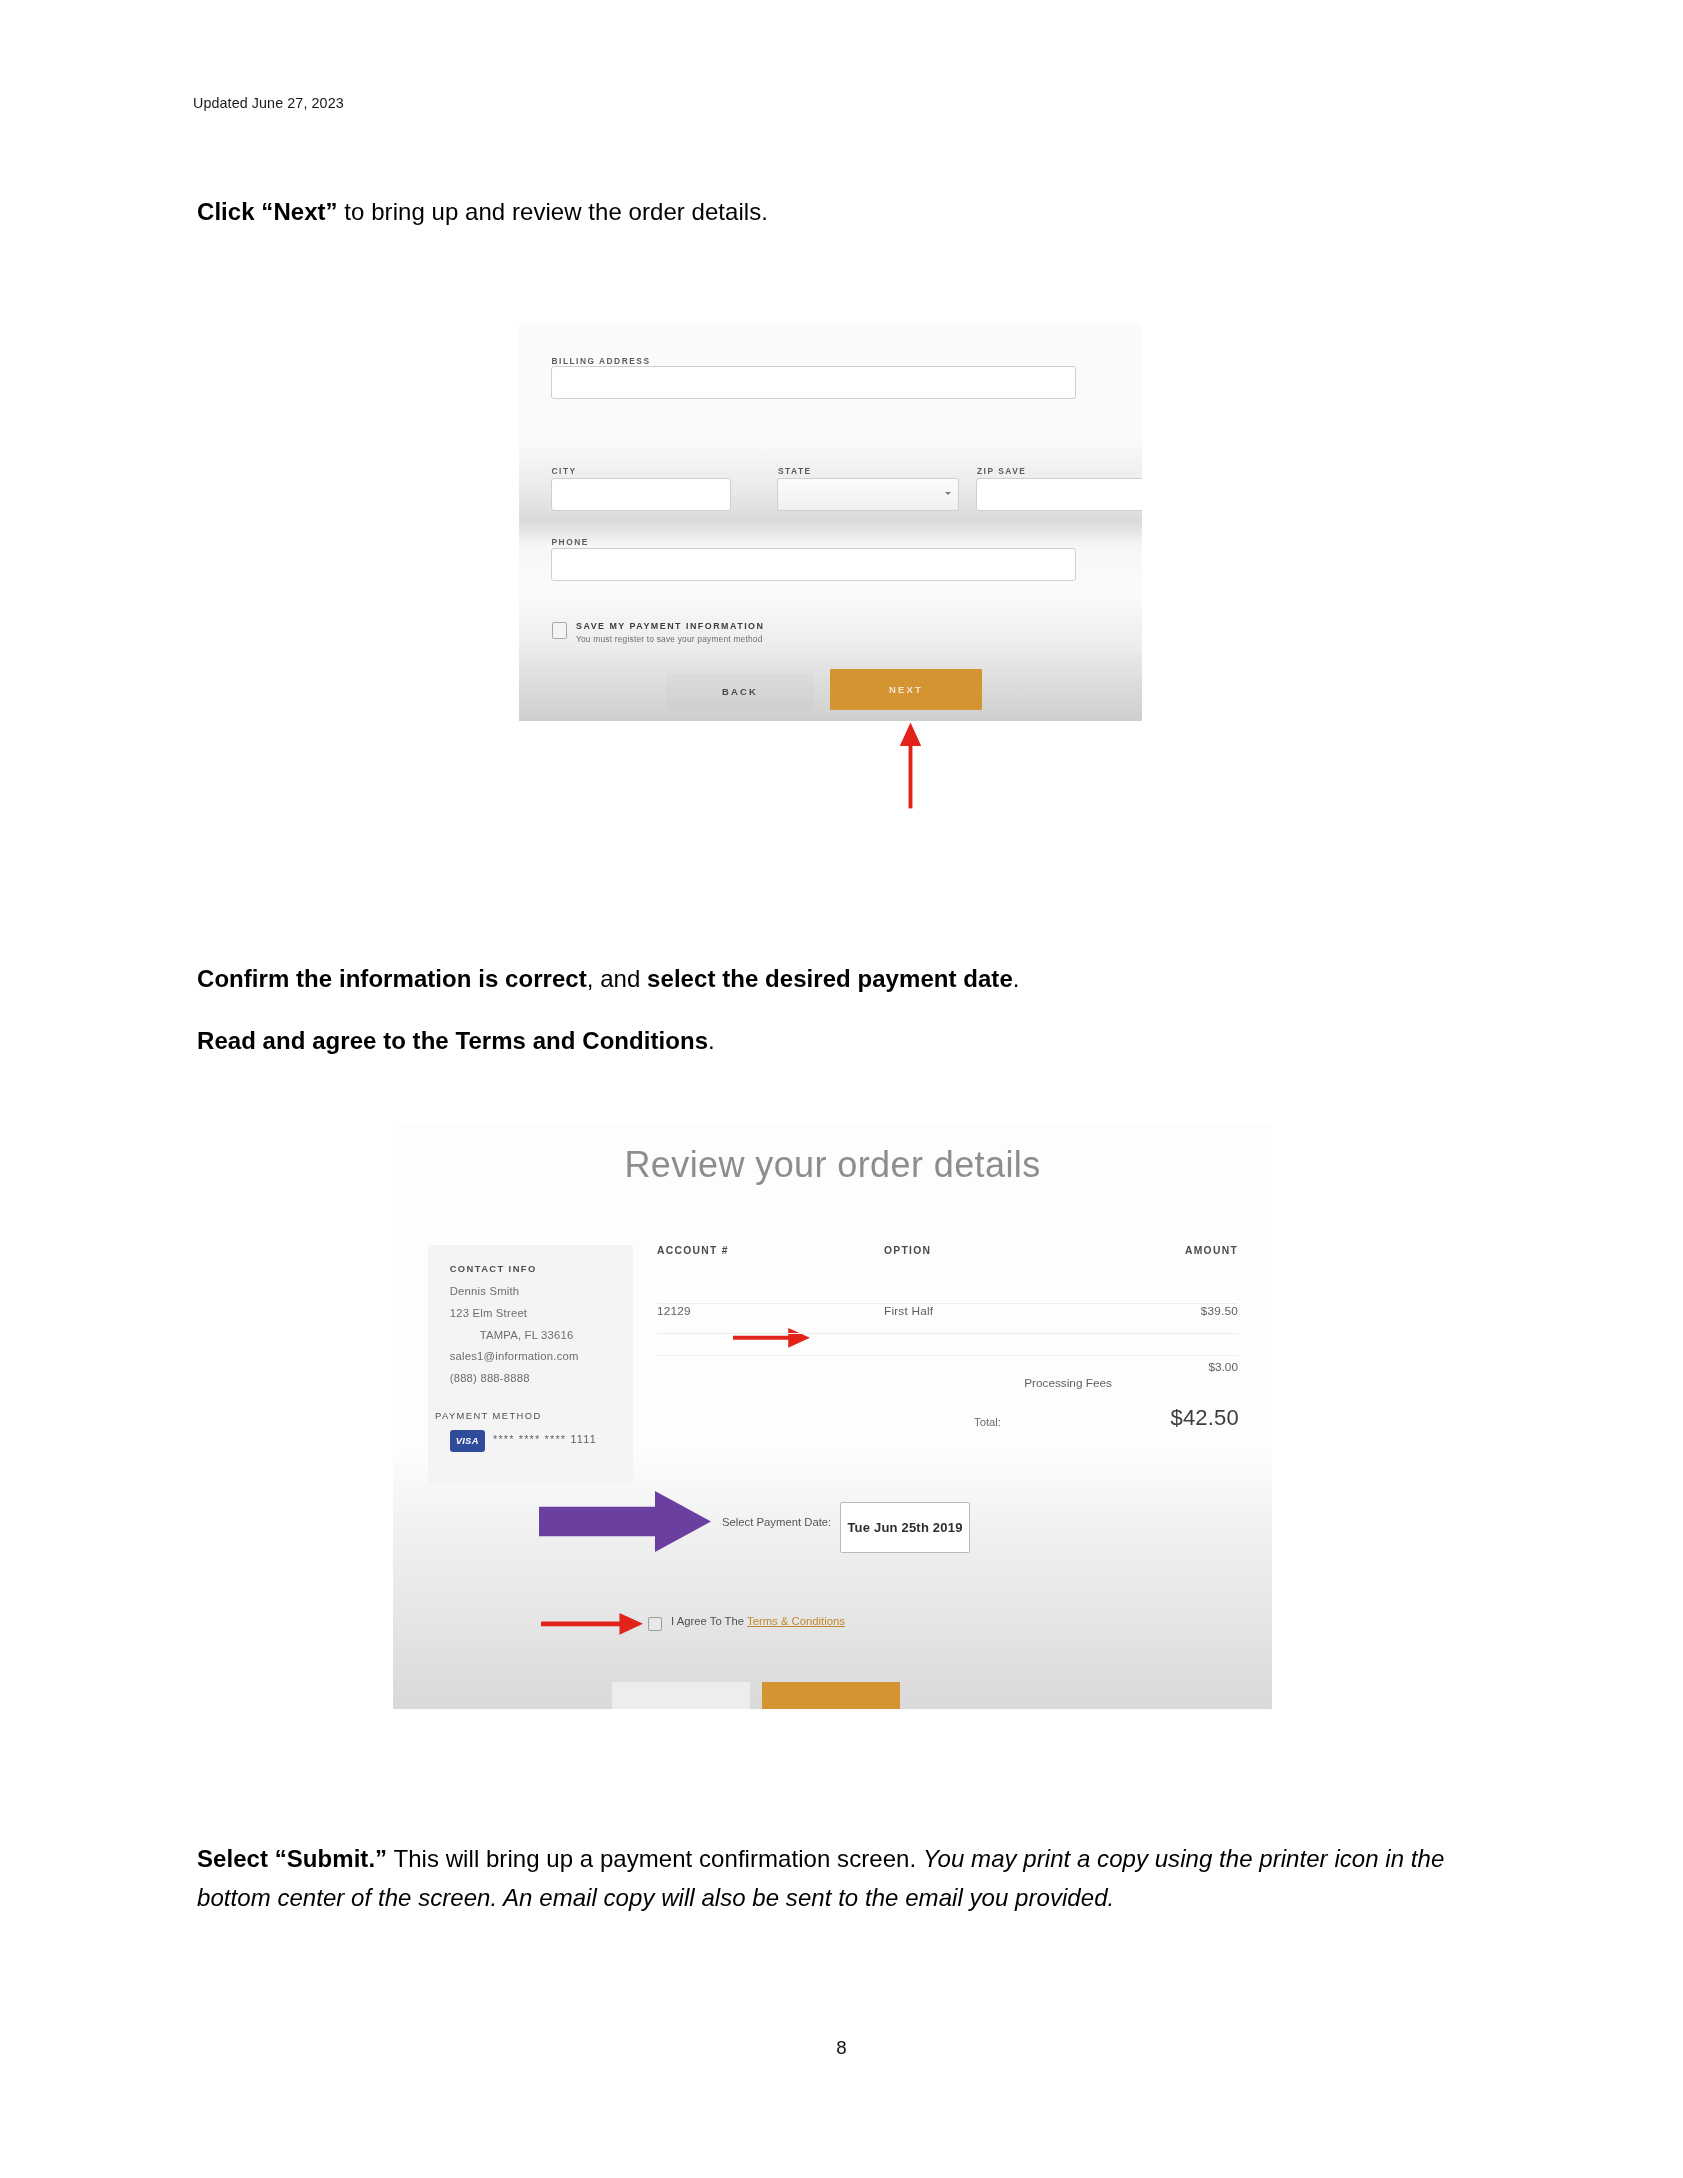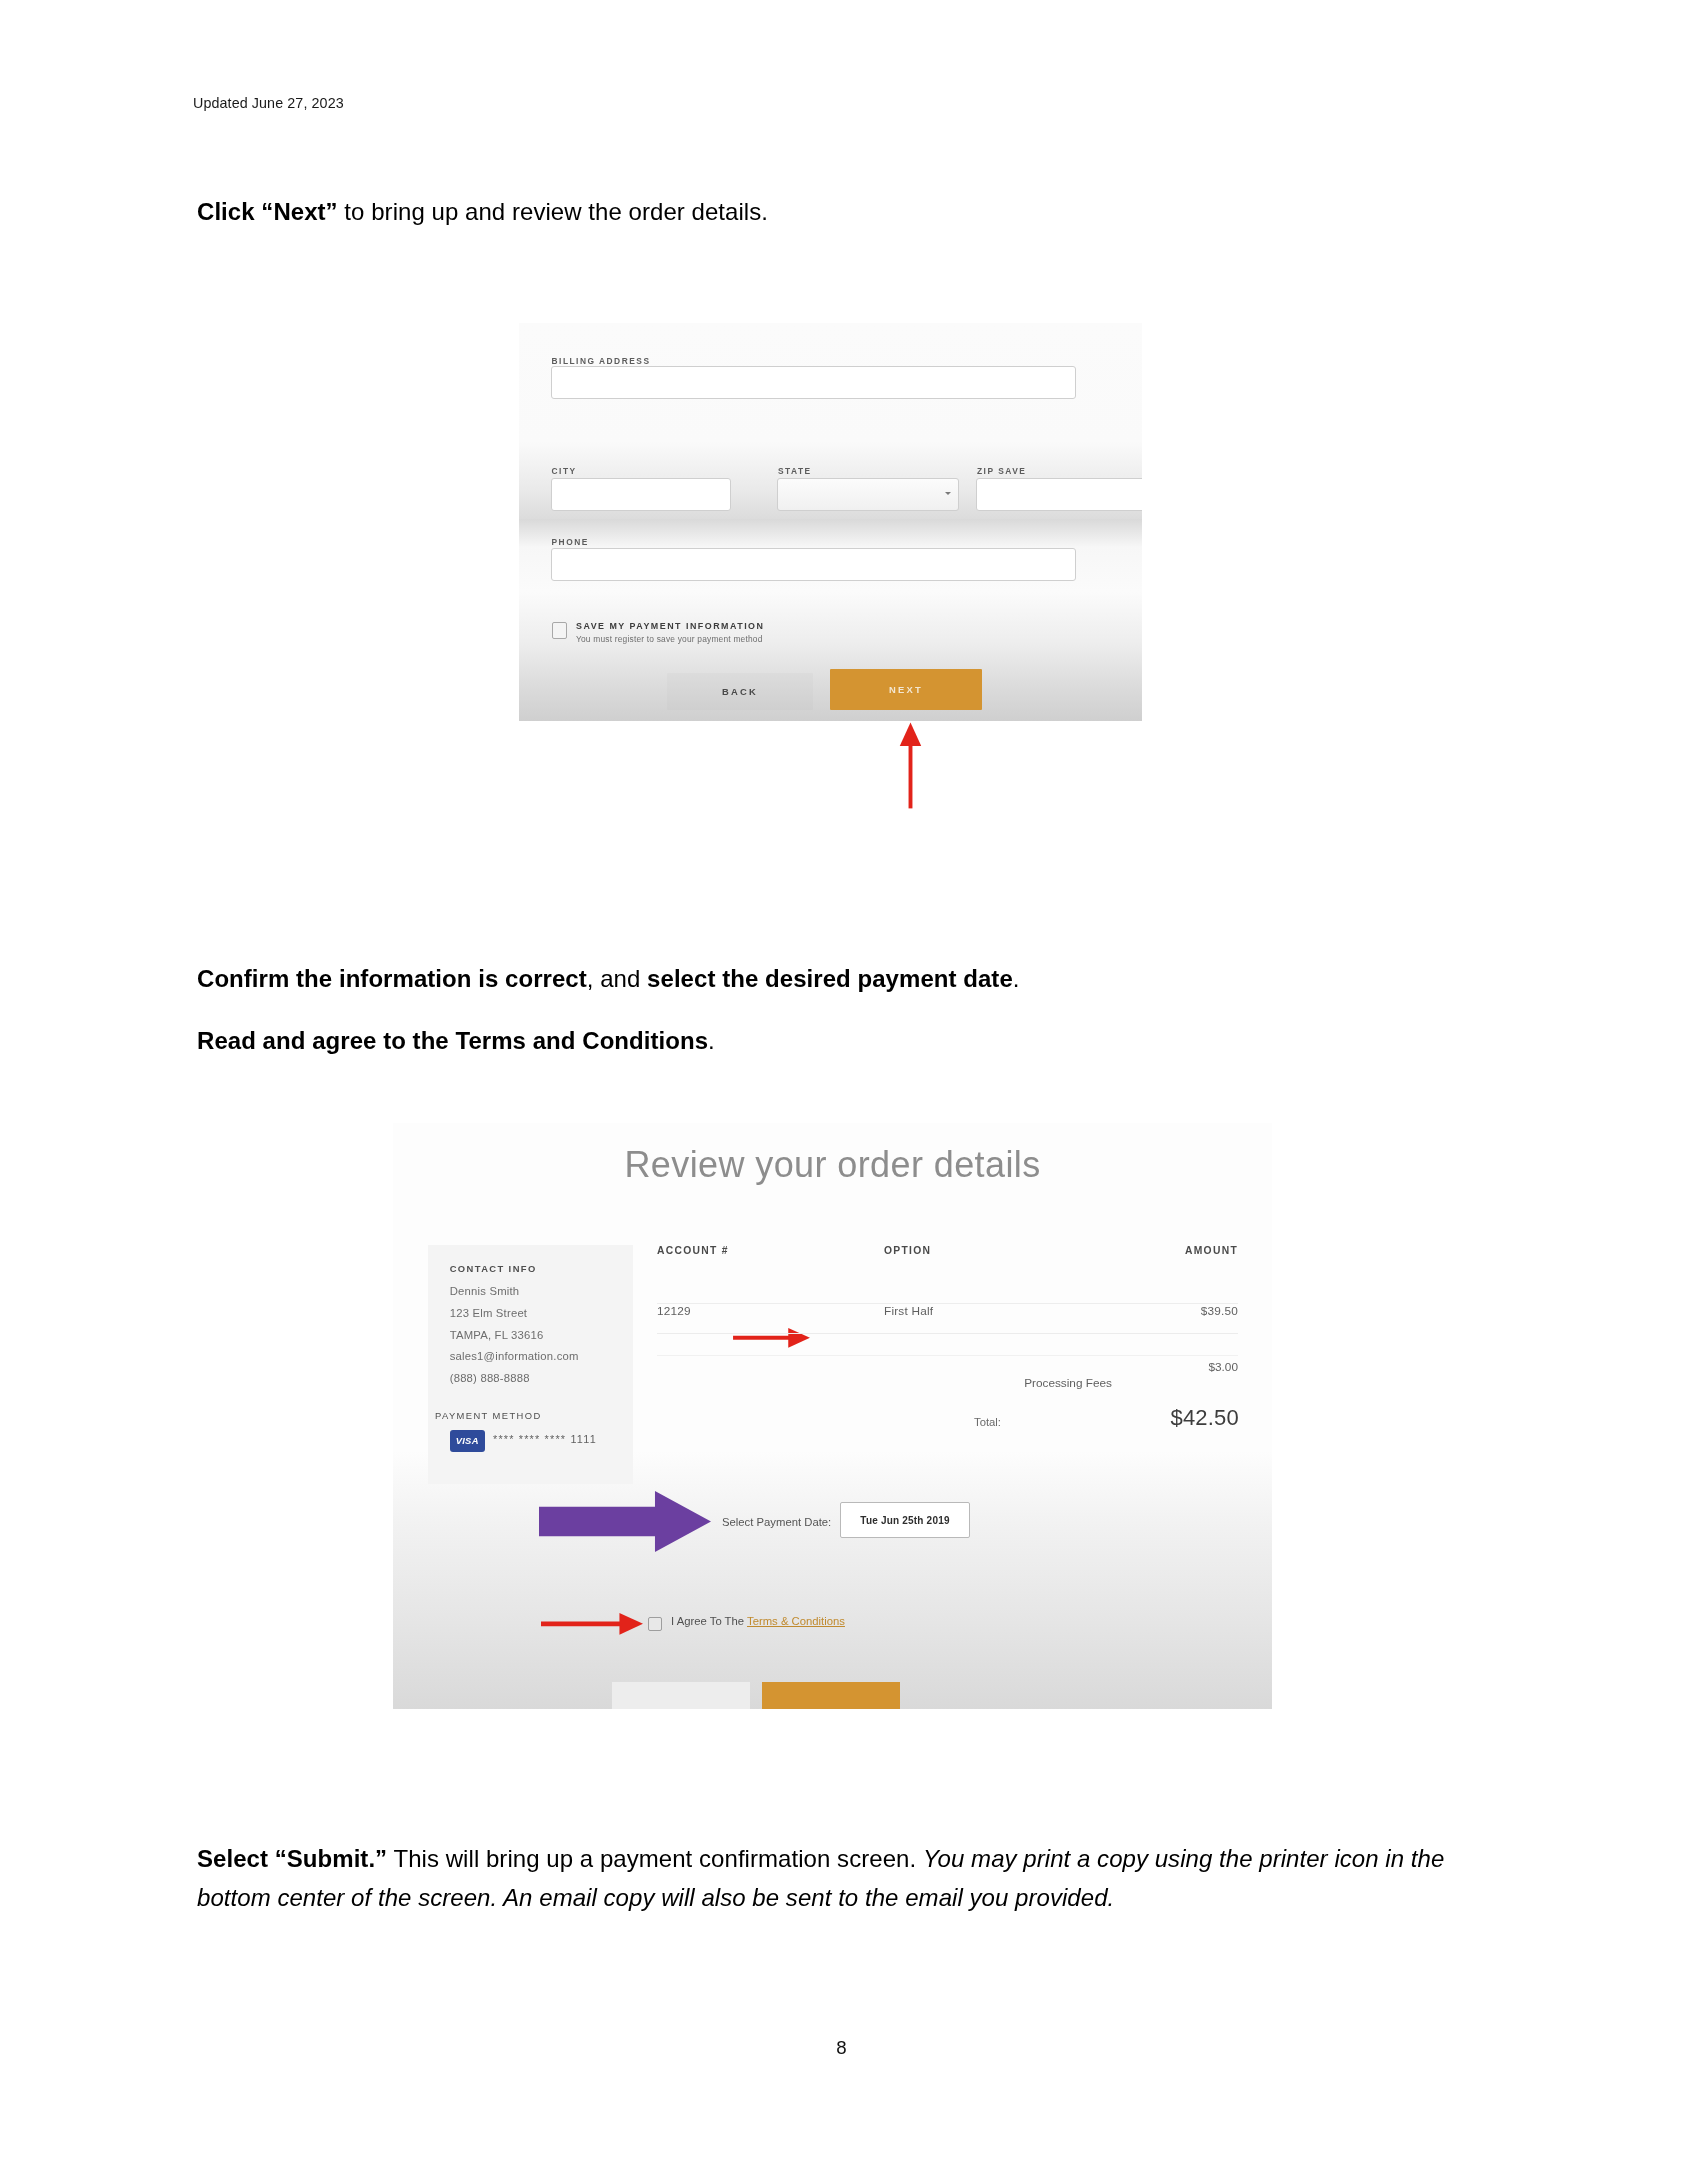--- a/index.html
+++ b/index.html
@@ -195,21 +195,21 @@
   .ci-title {
     position: absolute; left: 21.7px; top: 17.7px;
     font-size: 9.4px; font-weight: bold; letter-spacing: 1.4px; color: #4e4e4e;
   }
   .ci-line {
     position: absolute; left: 21.7px;
     font-size: 11.3px; color: #6d6d6d; letter-spacing: 0.2px; white-space: nowrap;
   }
   .ci-0 { top: 40px; }
   .ci-1 { top: 62px; }
-  .ci-2 { top: 84px; }
+  .ci-2 { top: 84px; margin-left: 30px; }
   .ci-3 { top: 105px; }
   .ci-4 { top: 127px; }
 
   .pm-title {
     position: absolute; left: 7px; top: 165px;
     font-size: 9.4px; font-weight: normal; letter-spacing: 1.4px; color: #4e4e4e;
   }
   .visa-badge {
     position: absolute; left: 21.7px; top: 185px;
     width: 35px; height: 21.7px;
@@ -294,26 +294,26 @@
   }
 
   .pay-date-label {
     position: absolute;
     left: 329px; top: 393px;
     font-size: 11.3px; color: #555; white-space: nowrap;
   }
   .pay-date-box {
     position: absolute;
     left: 447px; top: 379px;
-    width: 130px; height: 36px;
+    width: 130px; height: 51px;
     background: #ffffff;
     border: 1px solid #b9b9b9;
     border-radius: 2px;
     display: flex; align-items: center; justify-content: center;
-    font-size: 10px; font-weight: bold; color: #2e2e2e;
+    font-size: 13px; font-weight: bold; color: #2e2e2e;
     letter-spacing: 0.2px;
   }
 
   .agree-box {
     position: absolute;
     left: 255px; top: 494px;
     width: 13.8px; height: 13.8px;
     border: 1px solid #9e9e9e;
     background: #e8e8e8;
     border-radius: 2px;

